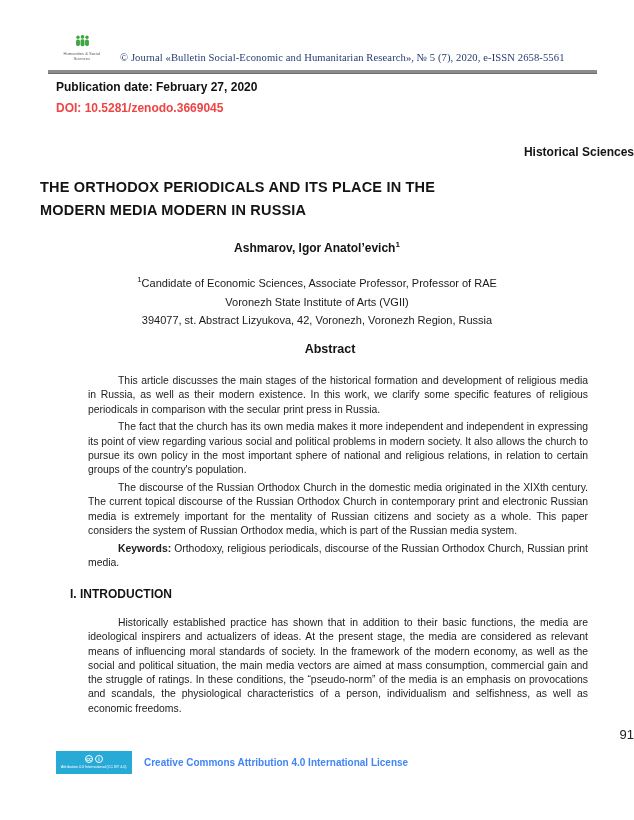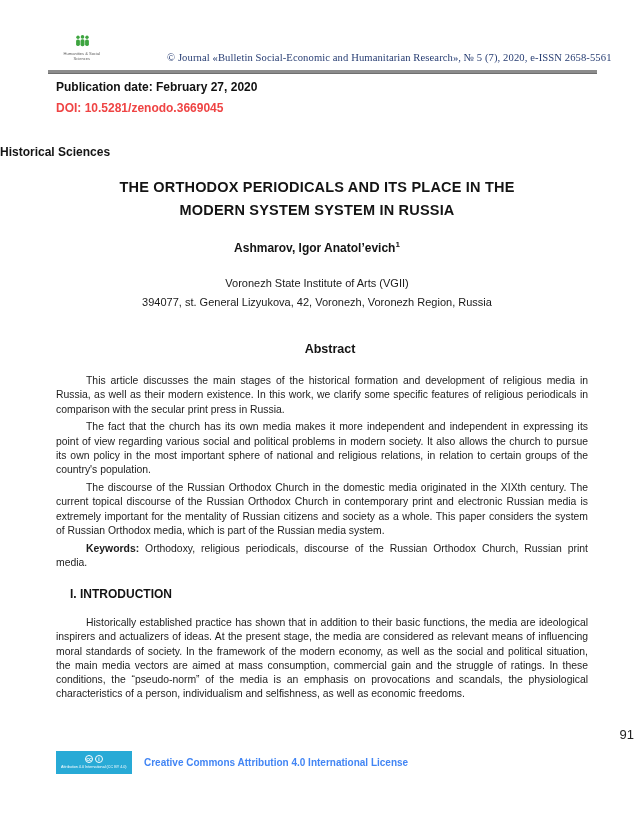--- a/index.html
+++ b/index.html
@@ -14,21 +14,20 @@
     color: #141414;
     overflow: hidden;
   }
 
   
   .header-row {
     position: absolute;
     top: 34px; left: 56px; right: 37px;
     display: flex;
     align-items: flex-end;
-    gap: 47px;
   }
   .logo {
     display: flex;
     flex-direction: column;
     align-items: center;
     width: 52px;
     flex: 0 0 auto;
   }
   .logo-text {
     font-size: 6px;
@@ -70,28 +69,28 @@
     font-weight: bold;
     color: #ef4444;
     text-decoration: none;
     cursor: pointer;
   }
 
   
   .section-heading {
     position: absolute;
     top: 145px; left: 0; right: 0;
+    text-align: right;
+    font-size: 12px;
+    font-weight: bold;
+  }
+  .article-title {
+    position: absolute;
+    top: 176px; left: 40px; right: 40px;
     text-align: left;
-    font-size: 12px;
-    font-weight: bold;
-  }
-  .article-title {
-    position: absolute;
-    top: 176px; left: 40px; right: 40px;
-    text-align: center;
     font-size: 14.5px;
     font-weight: bold;
     line-height: 23px;
     letter-spacing: 0.2px;
   }
   .author-line {
     position: absolute;
     top: 241px; left: 0; right: 0;
     text-align: center;
     font-size: 12px;
@@ -119,21 +118,21 @@
   .body-block {
     position: absolute;
     left: 56px;
     width: 532px;
     font-size: 10.4px;
     line-height: 14.3px;
     text-align: justify;
     color: #1c1c1c;
   }
   .abstract-block { top: 374px; }
-  .body-block p { text-indent: 30px; margin-bottom: 3.5px; }
+  .body-block p { text-indent: 30px; margin-bottom: 3.5px; margin-left: 32px; }
   .intro-heading {
     position: absolute;
     top: 587px; left: 70px;
     font-size: 12px;
     font-weight: bold;
   }
   .intro-block { top: 616px; }
   .kw-label { font-weight: bold; }
 
   
@@ -215,30 +214,31 @@
     <div class="journal-line">©  Journal  «Bulletin Social-Economic and Humanitarian Research»,  № 5 (7), 2020, e-ISSN 2658-5561</div>
   </div>
   <div class="top-rule"></div>
 
   <div class="pub-date">Publication date: February 27, 2020</div>
   <a class="doi">DOI: 10.5281/zenodo.3669045</a>
 
   <div class="section-heading">Historical Sciences</div>
   <div class="article-title">
     <div>THE ORTHODOX PERIODICALS AND ITS PLACE IN THE</div>
-    <div>MODERN SYSTEM SYSTEM IN RUSSIA</div>
+    <div>MODERN MEDIA MODERN IN RUSSIA</div>
   </div>
 
   <div class="author-line">
     <span>Ashmarov, Igor Anatol’evich</span><sup>1</sup>
   </div>
 
   <div class="affiliation">
+    <div><sup>1</sup><span>Candidate of Economic Sciences, Associate Professor, Professor of RAE</span></div>
     <div>Voronezh State Institute of Arts (VGII)</div>
-    <div>394077, st. General Lizyukova, 42, Voronezh, Voronezh Region, Russia</div>
+    <div>394077, st. Abstract Lizyukova, 42, Voronezh, Voronezh Region, Russia</div>
   </div>
 
   <div class="abstract-heading">Abstract</div>
 
   <div class="body-block abstract-block">
     <p>This article discusses the main stages of the historical formation and development of religious media in Russia, as well as their modern existence. In this work, we clarify some specific features of religious periodicals in comparison with the secular print press in Russia.</p>
     <p>The fact that the church has its own media makes it more independent and independent in expressing its point of view regarding various social and political problems in modern society. It also allows the church to pursue its own policy in the most important sphere of national and religious relations, in relation to certain groups of the country's population.</p>
     <p>The discourse of the Russian Orthodox Church in the domestic media originated in the XIXth century. The current topical discourse of the Russian Orthodox Church in contemporary print and electronic Russian media is extremely important for the mentality of Russian citizens and society as a whole. This paper considers the system of Russian Orthodox media, which is part of the Russian media system.</p>
     <p><span class="kw-label">Keywords:</span><span> Orthodoxy, religious periodicals, discourse of the Russian Orthodox Church, Russian print media.</span></p>
   </div>

